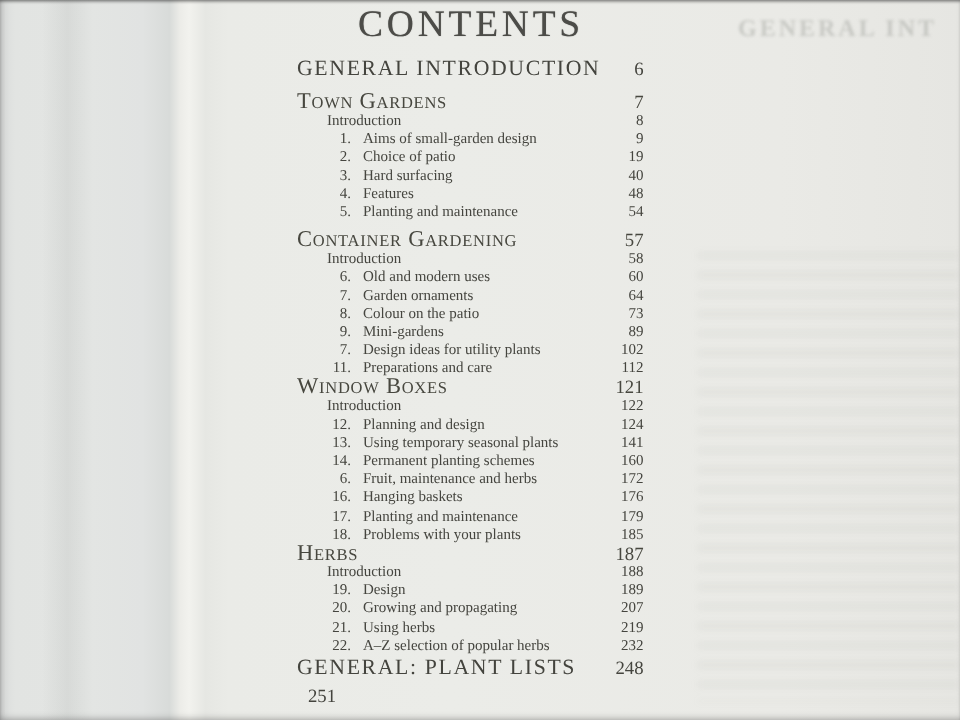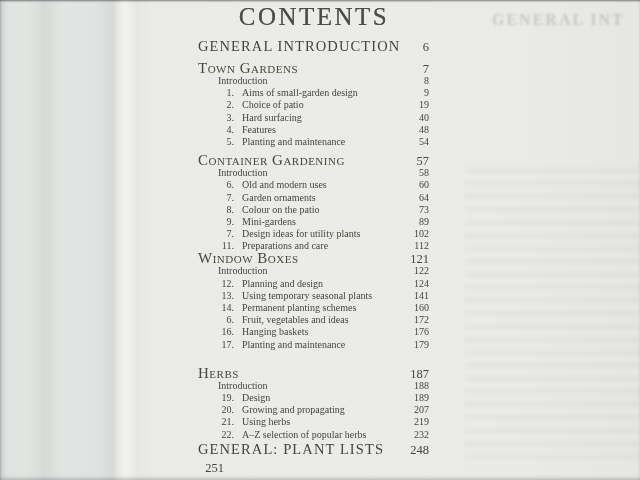--- a/index.html
+++ b/index.html
@@ -57,21 +57,21 @@
   .intro .label { margin-left:0; }
   .head.sec { height:13px; line-height:13px; font-size:15px;
               font-variant:small-caps; letter-spacing:.5px; color:#47473f; }
   .head.major { height:16px; line-height:16px; font-size:14.5px;
                 letter-spacing:1.1px; color:#44443e; }
   .head .pg { font-size:12.5px; letter-spacing:0; }
   .s0 { margin-top:4px; }
   .s1 { margin-top:8px; }
   .s2 { margin-top:6px; }
   .s3 { margin-top:0; }
-  .s4 { margin-top:16px;gap:34px; }
+  .s4 { margin-top:0;gap:34px; }
   .s5 { margin-top:0; }
   .s6 { margin-top:3px; }
 </style>
 </head>
 <body>
 
 <div id="photo">
   <div class="left-line"></div>
   <div class="bleed-texture"></div>
   <div class="bleed-heading">GENERAL INT</div>
@@ -173,32 +173,37 @@
         <span class="label">Using temporary seasonal plants</span>
         <span class="pg">141</span>
       </div>
       <div class="row item">
         <span class="num">14.</span>
         <span class="label">Permanent planting schemes</span>
         <span class="pg">160</span>
       </div>
       <div class="row item">
         <span class="num">6.</span>
-        <span class="label">Fruit, vegetables and ideas</span>
+        <span class="label">Fruit, maintenance and herbs</span>
         <span class="pg">172</span>
       </div>
       <div class="row item">
         <span class="num">16.</span>
         <span class="label">Hanging baskets</span>
         <span class="pg">176</span>
       </div>
       <div class="row item">
         <span class="num">17.</span>
         <span class="label">Planting and maintenance</span>
         <span class="pg">179</span>
+      </div>
+      <div class="row item">
+        <span class="num">18.</span>
+        <span class="label">Problems with your plants</span>
+        <span class="pg">185</span>
       </div>
       <div class="row head sec s4">
         <span class="label">Herbs</span>
         <span class="pg">187</span>
       </div>
       <div class="row item intro">
         <span class="num"></span>
         <span class="label">Introduction</span>
         <span class="pg">188</span>
       </div>

